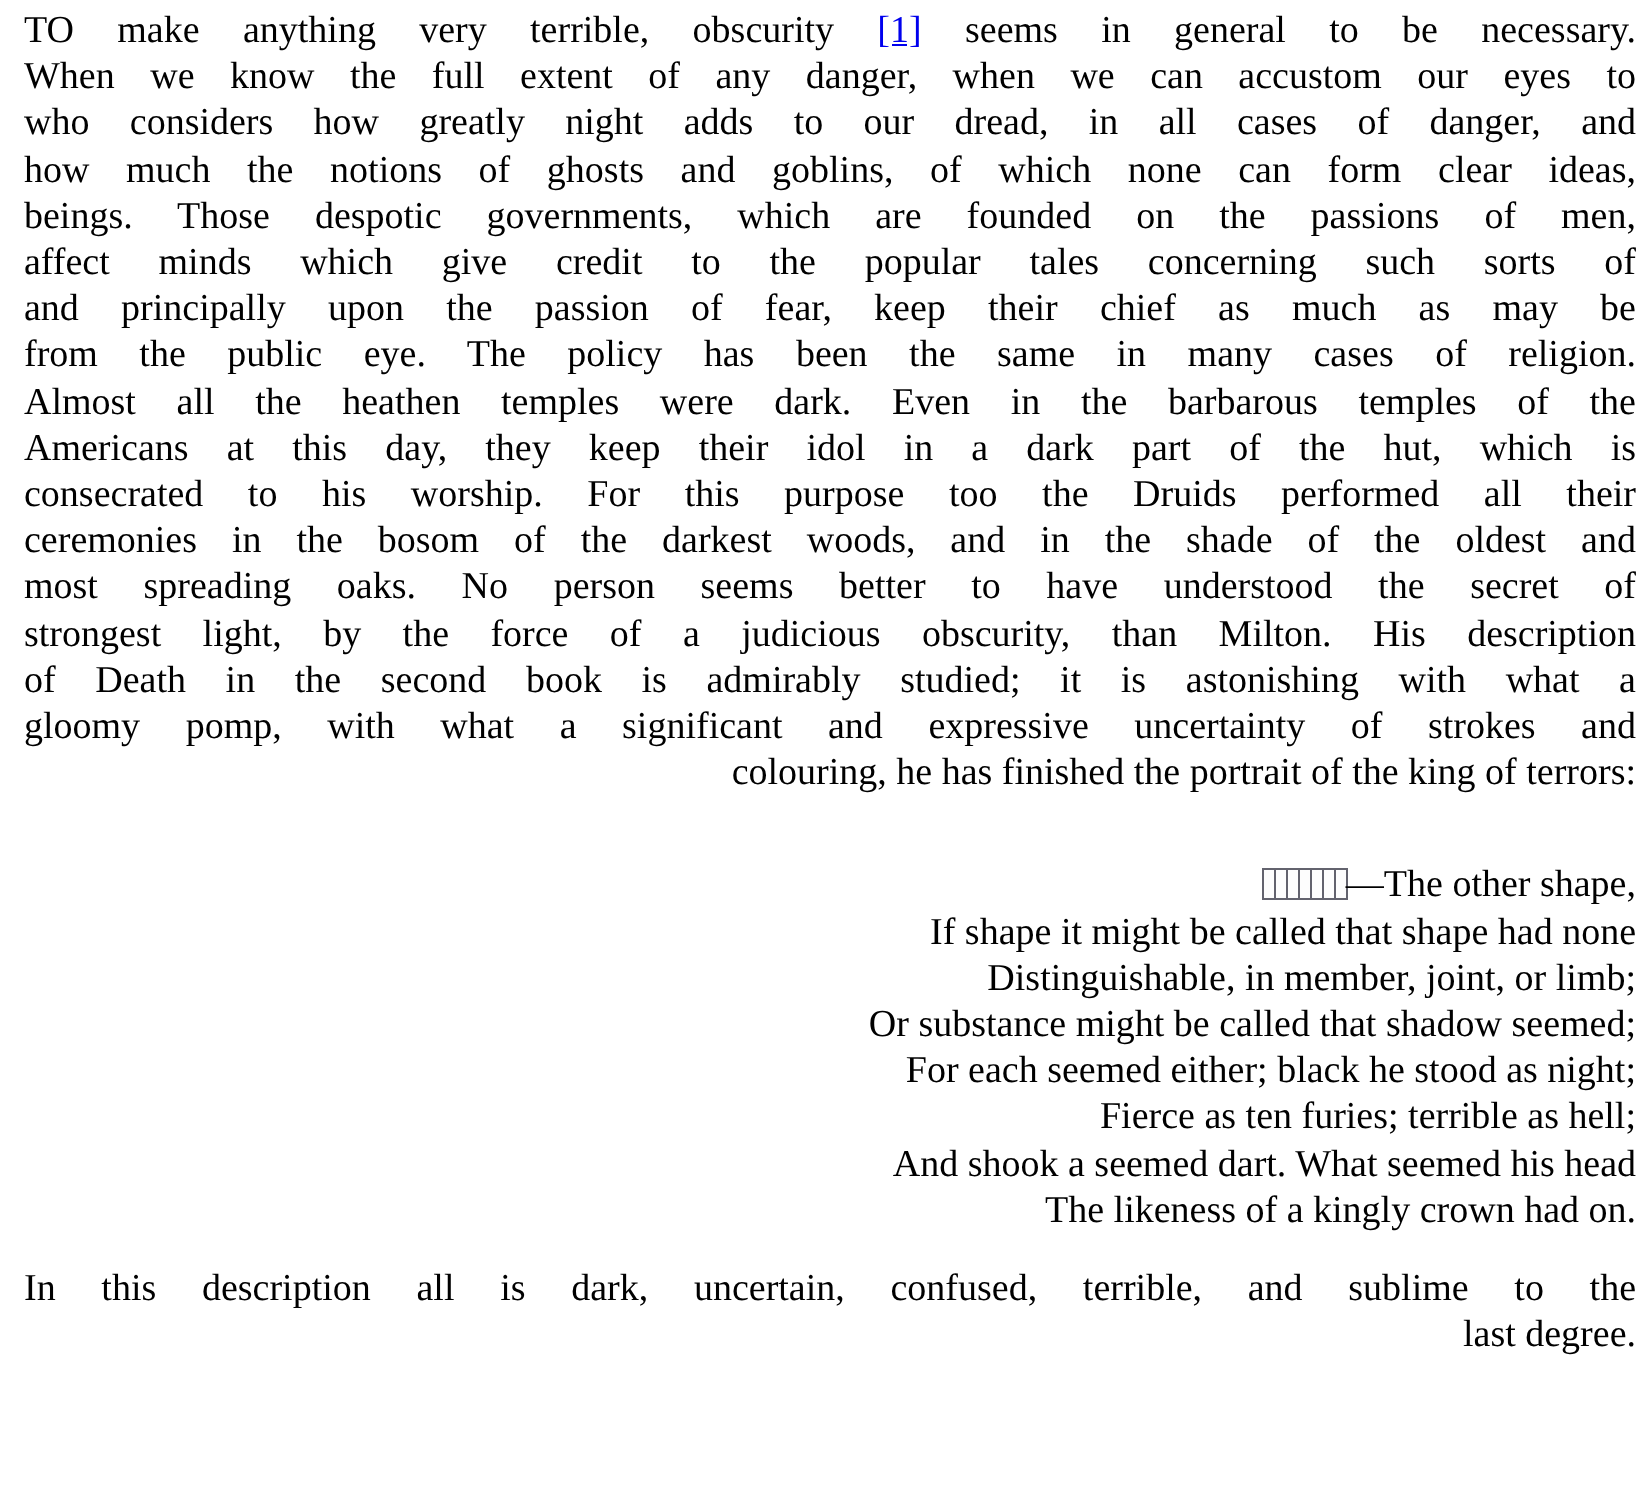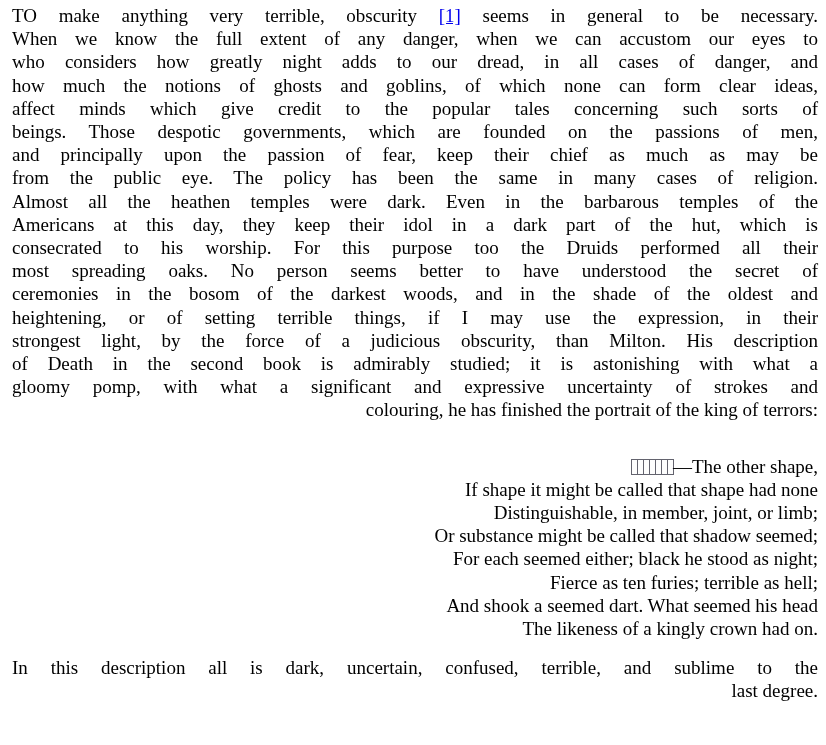--- a/index.html
+++ b/index.html
@@ -49,30 +49,29 @@
 </head>
 <body>
 
 <div class="page">
 
   <div class="para para-main">
     <div class="jline"><span>TO make anything very terrible, obscurity </span><a href="#" class="footnote-link">[1]</a><span> seems in general to be necessary.</span></div>
     <div class="jline">When we know the full extent of any danger, when we can accustom our eyes to</div>
     <div class="jline">who considers how greatly night adds to our dread, in all cases of danger, and</div>
     <div class="jline">how much the notions of ghosts and goblins, of which none can form clear ideas,</div>
+    <div class="jline">beings. Those despotic governments, which are founded on the passions of men,</div>
     <div class="jline">affect minds which give credit to the popular tales concerning such sorts of</div>
-    <div class="jline">beings. Those despotic governments, which are founded on the passions of men,</div>
     <div class="jline">and principally upon the passion of fear, keep their chief as much as may be</div>
     <div class="jline">from the public eye. The policy has been the same in many cases of religion.</div>
     <div class="jline">Almost all the heathen temples were dark. Even in the barbarous temples of the</div>
     <div class="jline">Americans at this day, they keep their idol in a dark part of the hut, which is</div>
     <div class="jline">consecrated to his worship. For this purpose too the Druids performed all their</div>
+    <div class="jline">ceremonies in the bosom of the darkest woods, and in the shade of the oldest and</div>
     <div class="jline">most spreading oaks. No person seems better to have understood the secret of</div>
-    <div class="jline">ceremonies in the bosom of the darkest woods, and in the shade of the oldest and</div>
-    <div class="jline">heightening, or of setting terrible things, if I may use the expression, in their</div>
     <div class="jline">strongest light, by the force of a judicious obscurity, than Milton. His description</div>
     <div class="jline">of Death in the second book is admirably studied; it is astonishing with what a</div>
     <div class="jline">gloomy pomp, with what a significant and expressive uncertainty of strokes and</div>
     <div class="lline">colouring, he has finished the portrait of the king of terrors:</div>
   </div>
 
   <div class="para para-verse">
     <div class="lline"><span class="tofu-group"><span class="tofu"></span><span class="tofu"></span><span class="tofu"></span><span class="tofu"></span><span class="tofu"></span><span class="tofu"></span><span class="tofu"></span></span><span>—The other shape,</span></div>
     <div class="lline">If shape it might be called that shape had none</div>
     <div class="lline">Distinguishable, in member, joint, or limb;</div>

